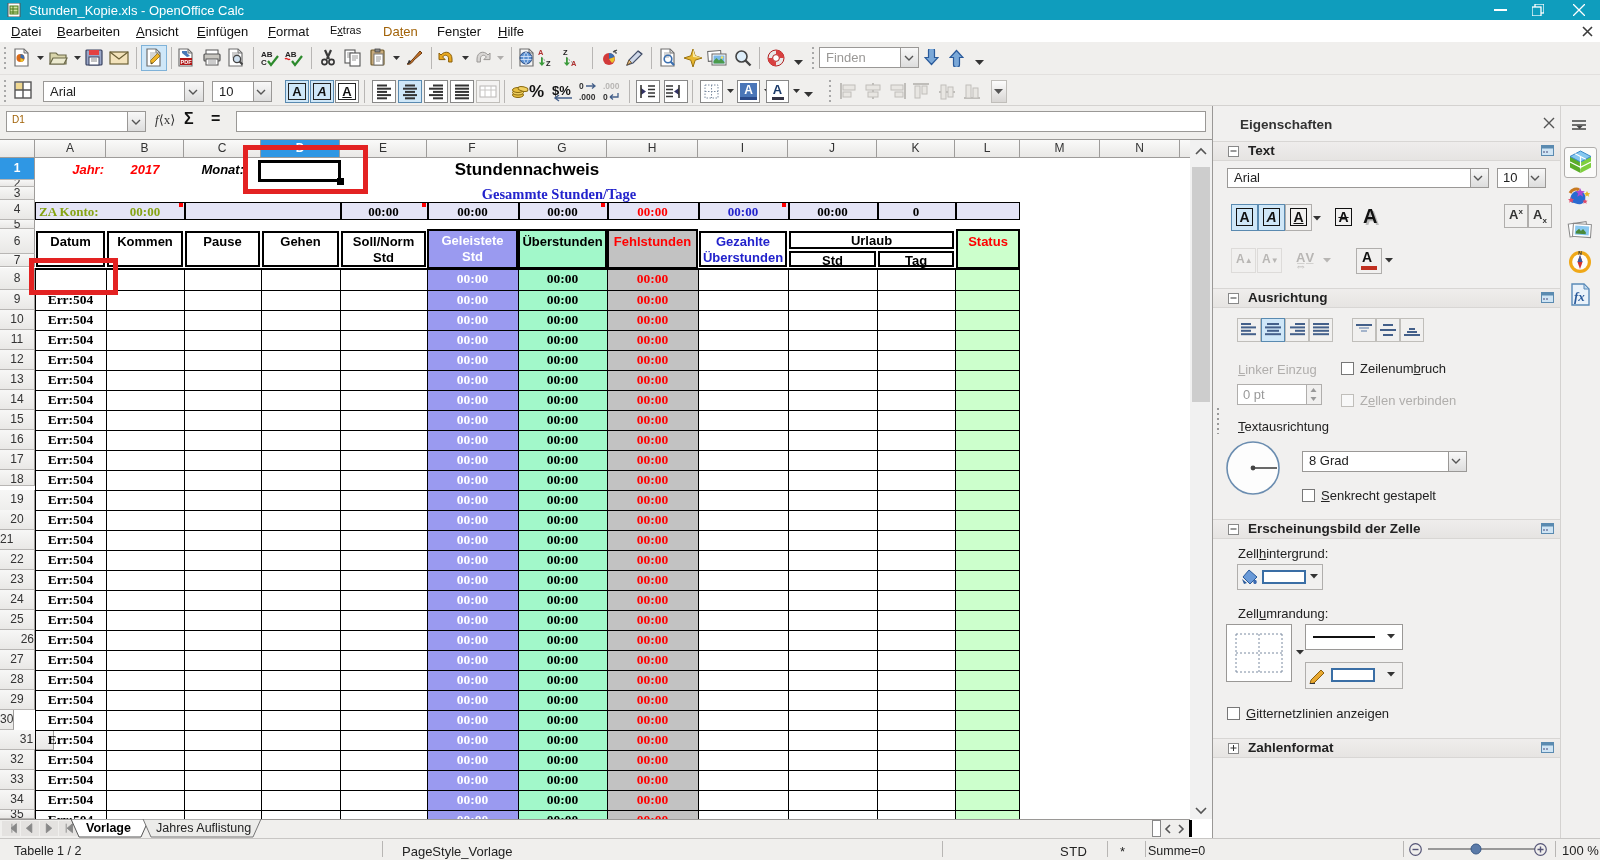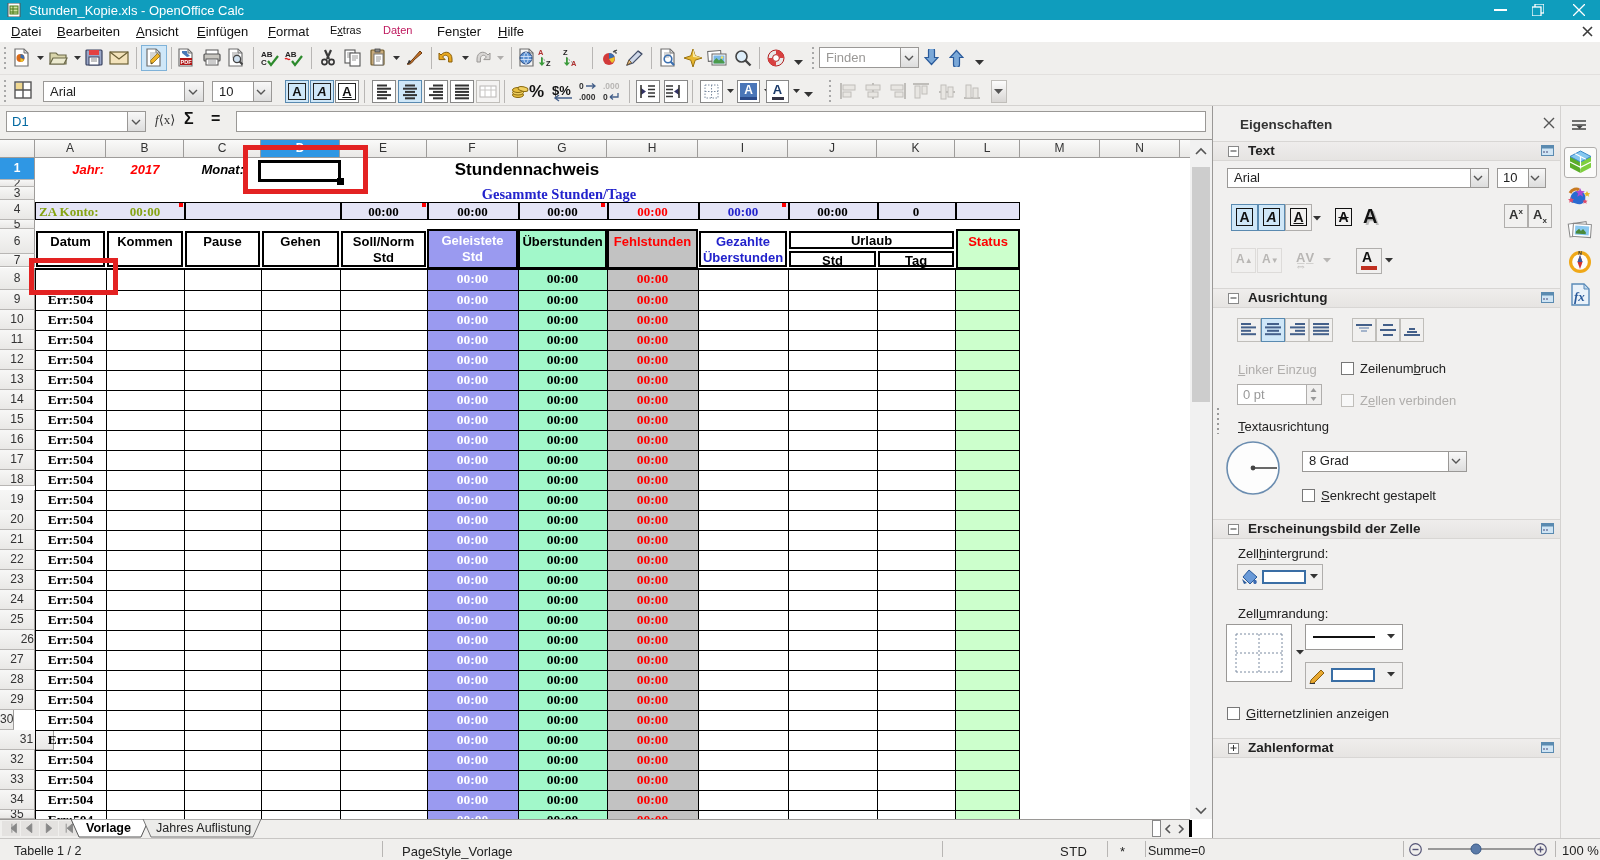--- a/index.html
+++ b/index.html
@@ -25,21 +25,21 @@
 <svg style="position:absolute;left:1573px;top:4px;" width="12" height="12" viewBox="0 0 12 12">
     <path d="M0 0L12 12M12 0L0 12" stroke="#fff" stroke-width="1.3"></path>
   </svg>
 <div class="" style="left:0px;top:20px;width:1600px;height:22px;background:#fff"></div>
 <div style="position:absolute;left:11px;top:24px;white-space:nowrap;font-size:13px;color:#111"><u>D</u>atei</div>
 <div style="position:absolute;left:57px;top:24px;white-space:nowrap;font-size:13px;color:#111"><u>B</u>earbeiten</div>
 <div style="position:absolute;left:136px;top:24px;white-space:nowrap;font-size:13px;color:#111"><u>A</u>nsicht</div>
 <div style="position:absolute;left:197px;top:24px;white-space:nowrap;font-size:13px;color:#111"><u>E</u>infügen</div>
 <div style="position:absolute;left:268px;top:24px;white-space:nowrap;font-size:13px;color:#111"><u>F</u>ormat</div>
 <div style="position:absolute;left:330px;top:24px;white-space:nowrap;font-size:11px;color:#111">E<u>x</u>tras</div>
-<div style="position:absolute;left:383px;top:24px;white-space:nowrap;font-size:11px;color:#be185d">Da<u>t</u>en</div>
+<div style="position:absolute;left:383px;top:24px;white-space:nowrap;font-size:13px;color:#a16207">Da<u>t</u>en</div>
 <div style="position:absolute;left:437px;top:24px;white-space:nowrap;font-size:13px;color:#111">Fen<u>s</u>ter</div>
 <div style="position:absolute;left:498px;top:24px;white-space:nowrap;font-size:13px;color:#111"><u>H</u>ilfe</div>
 <svg style="position:absolute;left:1582px;top:26px;" width="11" height="11" viewBox="0 0 11 11">
     <path d="M1 1L10 10M10 1L1 10" stroke="#3c3c3c" stroke-width="1.6"></path>
   </svg>
 <div class="" style="left:0px;top:42px;width:1600px;height:33px;background:#f0efed;border-bottom:1px solid #e2e0de"></div>
 <div class="" style="left:0px;top:75px;width:1600px;height:31px;background:#f0efed;border-bottom:1px solid #d4d2d0"></div>
 <div class="" style="left:4px;top:47px;width:2px;height:22px;background-image:repeating-linear-gradient(#a8a8a8 0 2px,transparent 2px 5px);width:2px"></div>
 <svg style="position:absolute;left:12px;top:48px;" width="20" height="20" viewBox="0 0 20 20">
     <path d="M3 1h9l4 4v13H3z" fill="#fff" stroke="#707070" stroke-width="1.2"></path>
@@ -383,21 +383,21 @@
     <path d="M2 17h16" stroke="#c0beba" stroke-width="2"></path>
     <rect x="4" y="4" width="5" height="13" fill="#e8e6e2" stroke="#c0beba"></rect>
     <rect x="11" y="7" width="5" height="10" fill="#e8e6e2" stroke="#c0beba"></rect>
   </svg>
 <div class="" style="left:991px;top:80px;width:16px;height:23px;background:linear-gradient(#fcfcfc,#d8d6d4);border:1px solid #c0beba"></div>
 <svg style="position:absolute;left:994px;top:89px;" width="9" height="6" viewBox="0 0 9 6">
     <path d="M0 0h9L4.5 5z" fill="#555"></path>
   </svg>
 <div class="" style="left:0px;top:106px;width:1212px;height:34px;background:#f0efed;border-bottom:1px solid #9a9896"></div>
 <div class="" style="left:6px;top:111px;width:140px;height:21px;background:#fff;border:1px solid #9a9896"></div>
-<div style="position:absolute;left:12px;top:114px;white-space:nowrap;font-size:13px;color:#0369a1">D1</div>
+<div style="position:absolute;left:12px;top:114px;white-space:nowrap;font-size:10px;color:#a16207">D1</div>
 <div class="" style="left:127px;top:112px;width:18px;height:19px;background:linear-gradient(#f8f8f8,#ddd);border-left:1px solid #9a9896"></div>
 <svg style="position:absolute;left:131px;top:119px;" width="10" height="6" viewBox="0 0 10 6">
     <path d="M1 1l4 4 4-4" stroke="#555" stroke-width="1.4" fill="none"></path>
   </svg>
 <div style="position:absolute;left:155px;top:112px;white-space:nowrap;font-size:13px;color:#333;font-family:'Liberation Serif',serif"><i>f</i>⟨x⟩</div>
 <div style="position:absolute;left:184px;top:110px;white-space:nowrap;font-size:16px;color:#111;font-weight:bold">Σ</div>
 <div style="position:absolute;left:211px;top:110px;white-space:nowrap;font-size:16px;color:#111;font-weight:bold">=</div>
 <div class="" style="left:236px;top:111px;width:970px;height:21px;background:#fff;border:1px solid #9a9896"></div>
 <div class="" style="left:0px;top:140px;width:1190px;height:18px;background:#f0efed"></div>
 <div class="" style="left:0px;top:140px;width:35px;height:18px;background:linear-gradient(#fafaf9,#e9e8e6);border-right:1px solid #9e9c9a;border-bottom:1px solid #9e9c9a"></div>
@@ -499,21 +499,21 @@
 <div class="" style="left:0px;top:470px;width:35px;height:16px;background:linear-gradient(#f7f7f6,#e9e8e6);border-right:1px solid #9e9c9a;border-bottom:1px solid #b8b6b4;color:#333;font-size:12px;font-weight:normal;overflow:hidden">
     <div style="position:static;text-align:center;line-height:19px">18</div>
   </div>
 <div class="" style="left:0px;top:490px;width:35px;height:32px;background:linear-gradient(#f7f7f6,#e9e8e6);border-right:1px solid #9e9c9a;border-bottom:1px solid #b8b6b4;color:#333;font-size:12px;font-weight:normal;overflow:hidden">
     <div style="position:static;text-align:center;line-height:19px">19</div>
   </div>
 <div class="" style="left:0px;top:510px;width:35px;height:20px;background:linear-gradient(#f7f7f6,#e9e8e6);border-right:1px solid #9e9c9a;border-bottom:1px solid #b8b6b4;color:#333;font-size:12px;font-weight:normal;overflow:hidden">
     <div style="position:static;text-align:center;line-height:19px">20</div>
   </div>
 <div class="" style="left:0px;top:530px;width:35px;height:20px;background:linear-gradient(#f7f7f6,#e9e8e6);border-right:1px solid #9e9c9a;border-bottom:1px solid #b8b6b4;color:#333;font-size:12px;font-weight:normal;overflow:hidden">
-    <div style="position:static;text-align:center;line-height:19px">21</div>
+    <div style="position:static;text-align:left;line-height:19px">21</div>
   </div>
 <div class="" style="left:0px;top:550px;width:35px;height:20px;background:linear-gradient(#f7f7f6,#e9e8e6);border-right:1px solid #9e9c9a;border-bottom:1px solid #b8b6b4;color:#333;font-size:12px;font-weight:normal;overflow:hidden">
     <div style="position:static;text-align:center;line-height:19px">22</div>
   </div>
 <div class="" style="left:0px;top:570px;width:35px;height:20px;background:linear-gradient(#f7f7f6,#e9e8e6);border-right:1px solid #9e9c9a;border-bottom:1px solid #b8b6b4;color:#333;font-size:12px;font-weight:normal;overflow:hidden">
     <div style="position:static;text-align:center;line-height:19px">23</div>
   </div>
 <div class="" style="left:0px;top:590px;width:35px;height:20px;background:linear-gradient(#f7f7f6,#e9e8e6);border-right:1px solid #9e9c9a;border-bottom:1px solid #b8b6b4;color:#333;font-size:12px;font-weight:normal;overflow:hidden">
     <div style="position:static;text-align:center;line-height:19px">24</div>
   </div>

